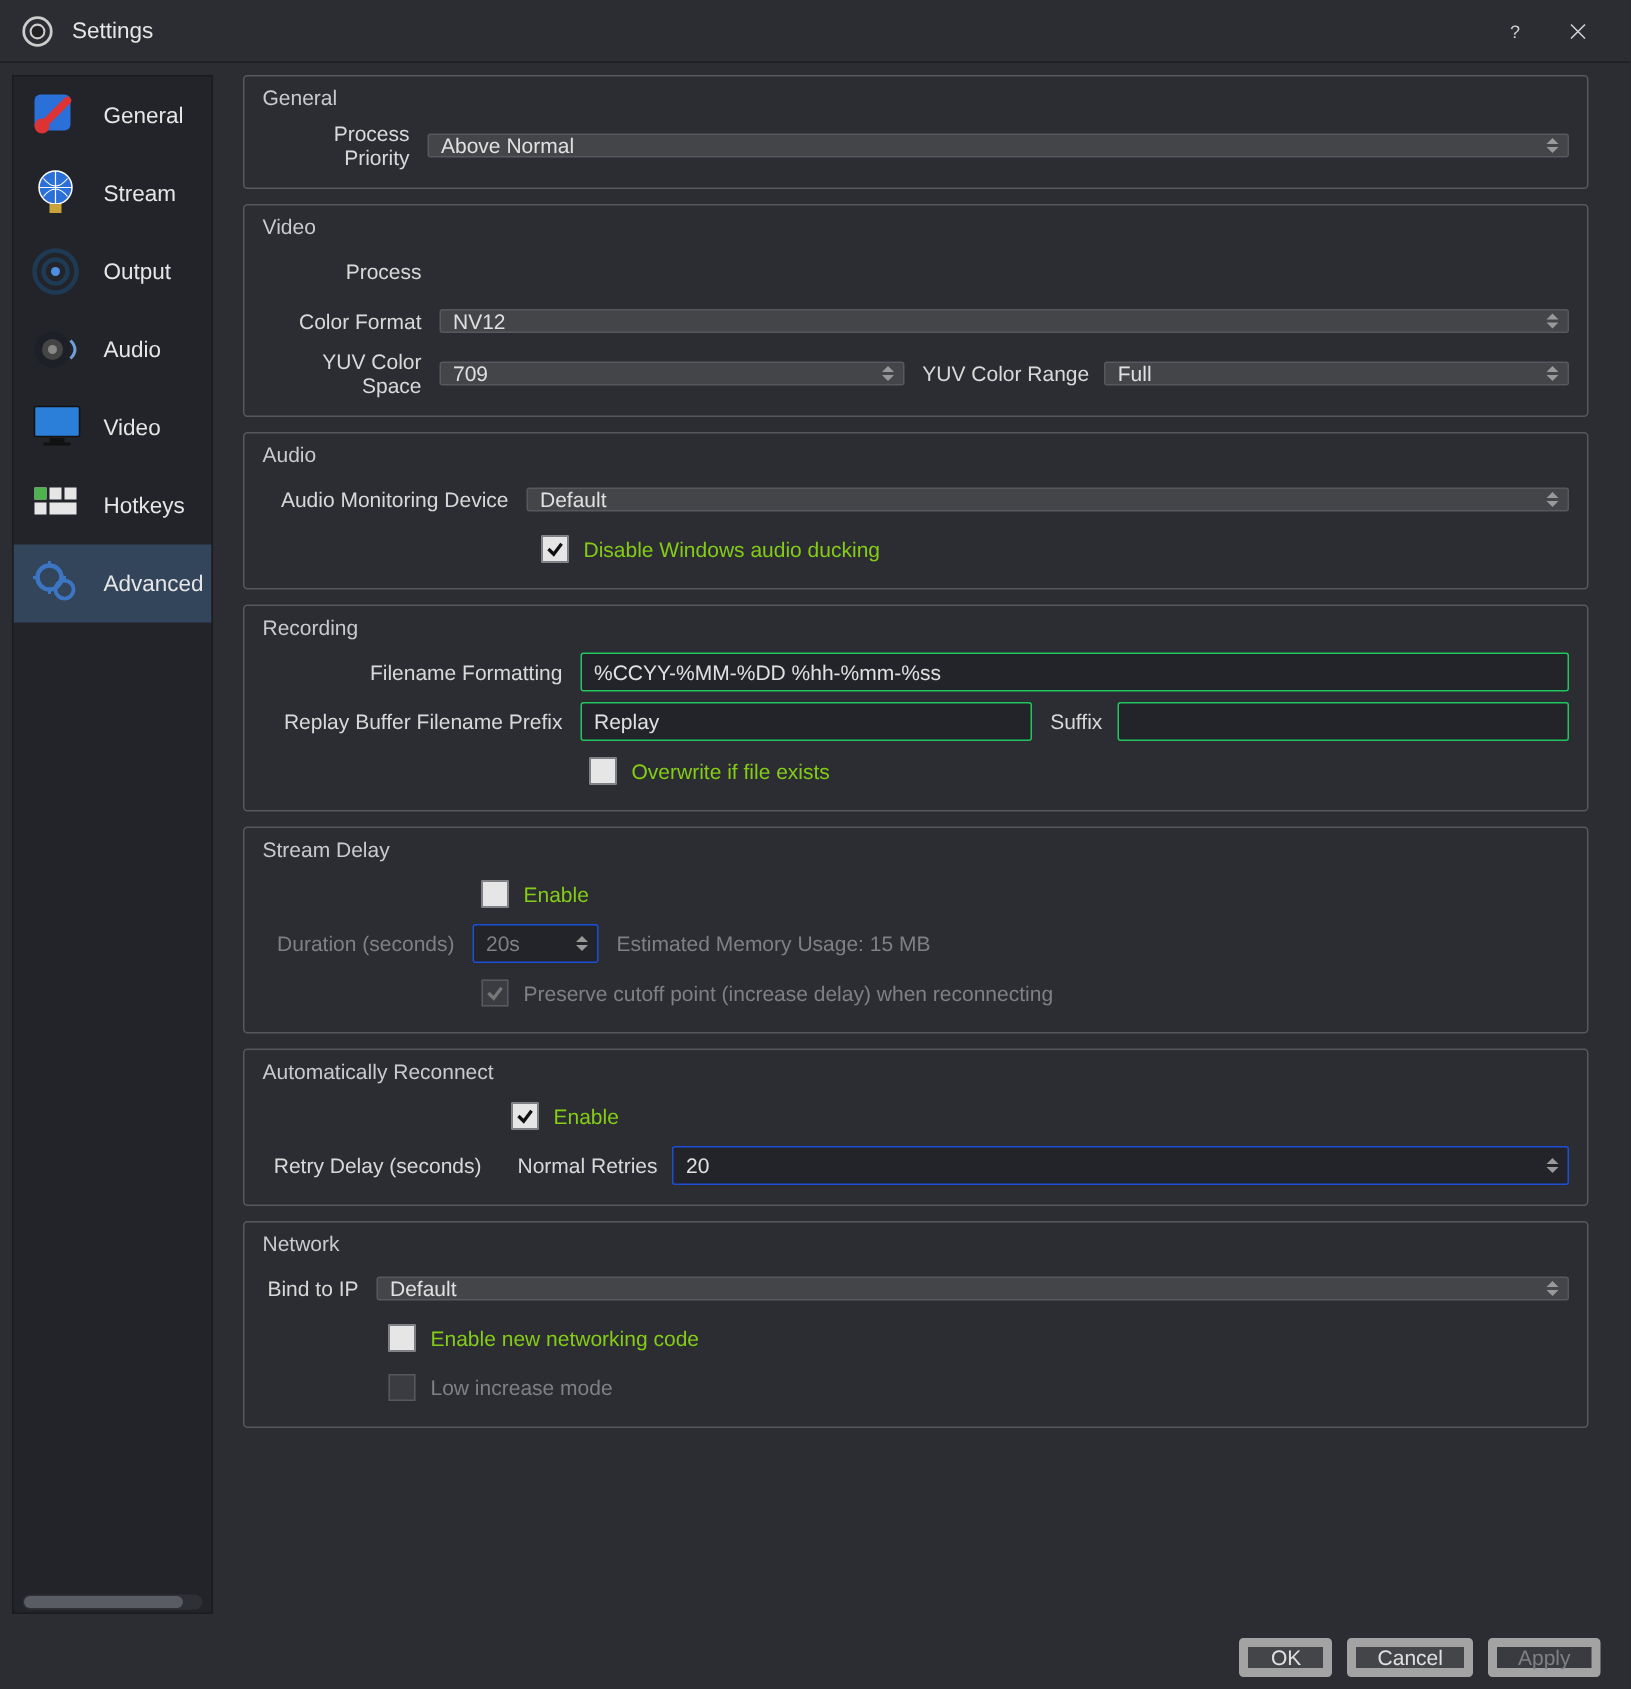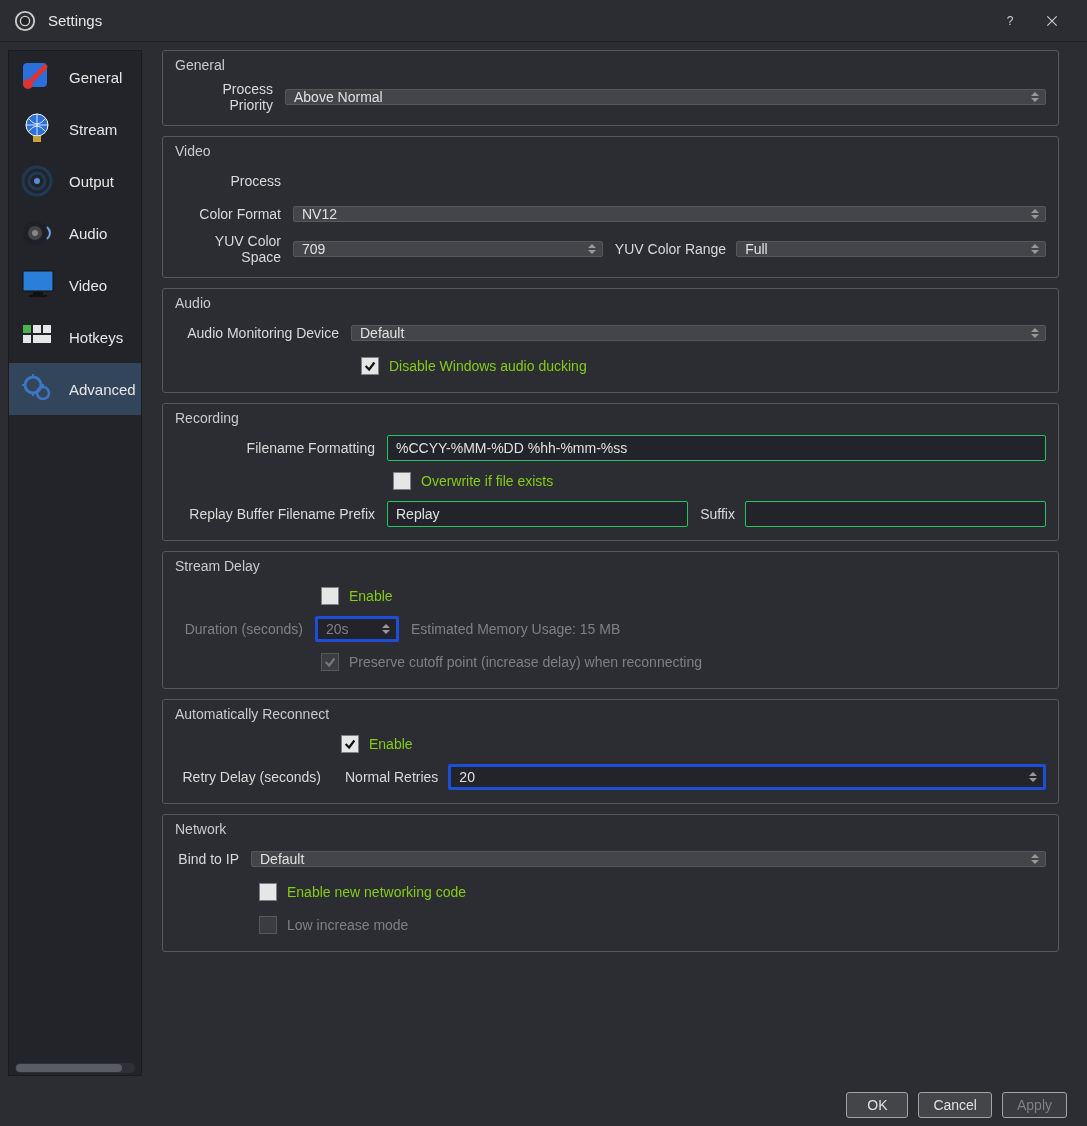--- a/index.html
+++ b/index.html
@@ -148,21 +148,21 @@
   border: 1px solid #22c55e;
   border-radius: 2px;
   color: #e0e0e0;
   padding: 0 8px;
   font-size: 14px;
 }
 
 .spinbox {
   height: 26px;
   background: #232429;
-  border: 3px solid #1d4ed8;
+  border: 1px solid #1d4ed8;
   border-radius: 2px;
   color: #e0e0e0;
   padding: 0 22px 0 8px;
   display:flex; align-items:center; position:relative;text-align:center;
 }
 .spinbox.disabled { color: #7f8085; }
 .spinbox .spin {
   position: absolute; right:2px; top:2px; bottom:2px; width:16px;
   display:flex; flex-direction:column; justify-content:center; align-items:center;
 }
@@ -192,21 +192,21 @@
   justify-content:flex-end;
   align-items:center;
   padding: 0 20px;
   gap: 10px;
   background:#2b2d32;
 }
 .btn {
   height: 26px;
   min-width: 62px;
   background: #444549;
-  border: 1px solid #a3a3a3;
+  border: 6px solid #a3a3a3;
   border-radius: 3px;
   color: #e0e0e0;
   padding: 0 14px;
   display:flex; align-items:center; justify-content:center;
   cursor:pointer;
   font-size:14px;
 }
 .btn.disabled { color: #7f8085; background:#3a3b40; }
 
 .inline-gap { width: 12px; }
@@ -381,30 +381,30 @@
       </div>
     </div>
 
     <div class="group">
       <div class="group-title">Recording</div>
       <div class="row">
         <span class="lbl w-record">Filename Formatting</span>
         <input class="textinput" value="%CCYY-%MM-%DD %hh-%mm-%ss" style="">
       </div>
       <div class="row">
-        <span style="width:218px;"></span>
-        <span class="checkbox"></span>
-        <span class="cb-label">Overwrite if file exists</span>
-      </div>
-      <div class="row">
         <span class="lbl w-record">Replay Buffer Filename Prefix</span>
         <input class="textinput" style="flex: 1 1 0%;" value="Replay">
         <span class="inline-gap"></span>
         <span class="lbl" style="text-align:left; padding:0 10px 0 0;">Suffix</span>
         <input class="textinput" style="flex: 1 1 0%;" value="">
+      </div>
+      <div class="row">
+        <span style="width:218px;"></span>
+        <span class="checkbox"></span>
+        <span class="cb-label">Overwrite if file exists</span>
       </div>
     </div>
 
     <div class="group">
       <div class="group-title">Stream Delay</div>
       <div class="row">
         <span style="width:146px;"></span>
         <span class="checkbox"></span>
         <span class="cb-label">Enable</span>
       </div>

